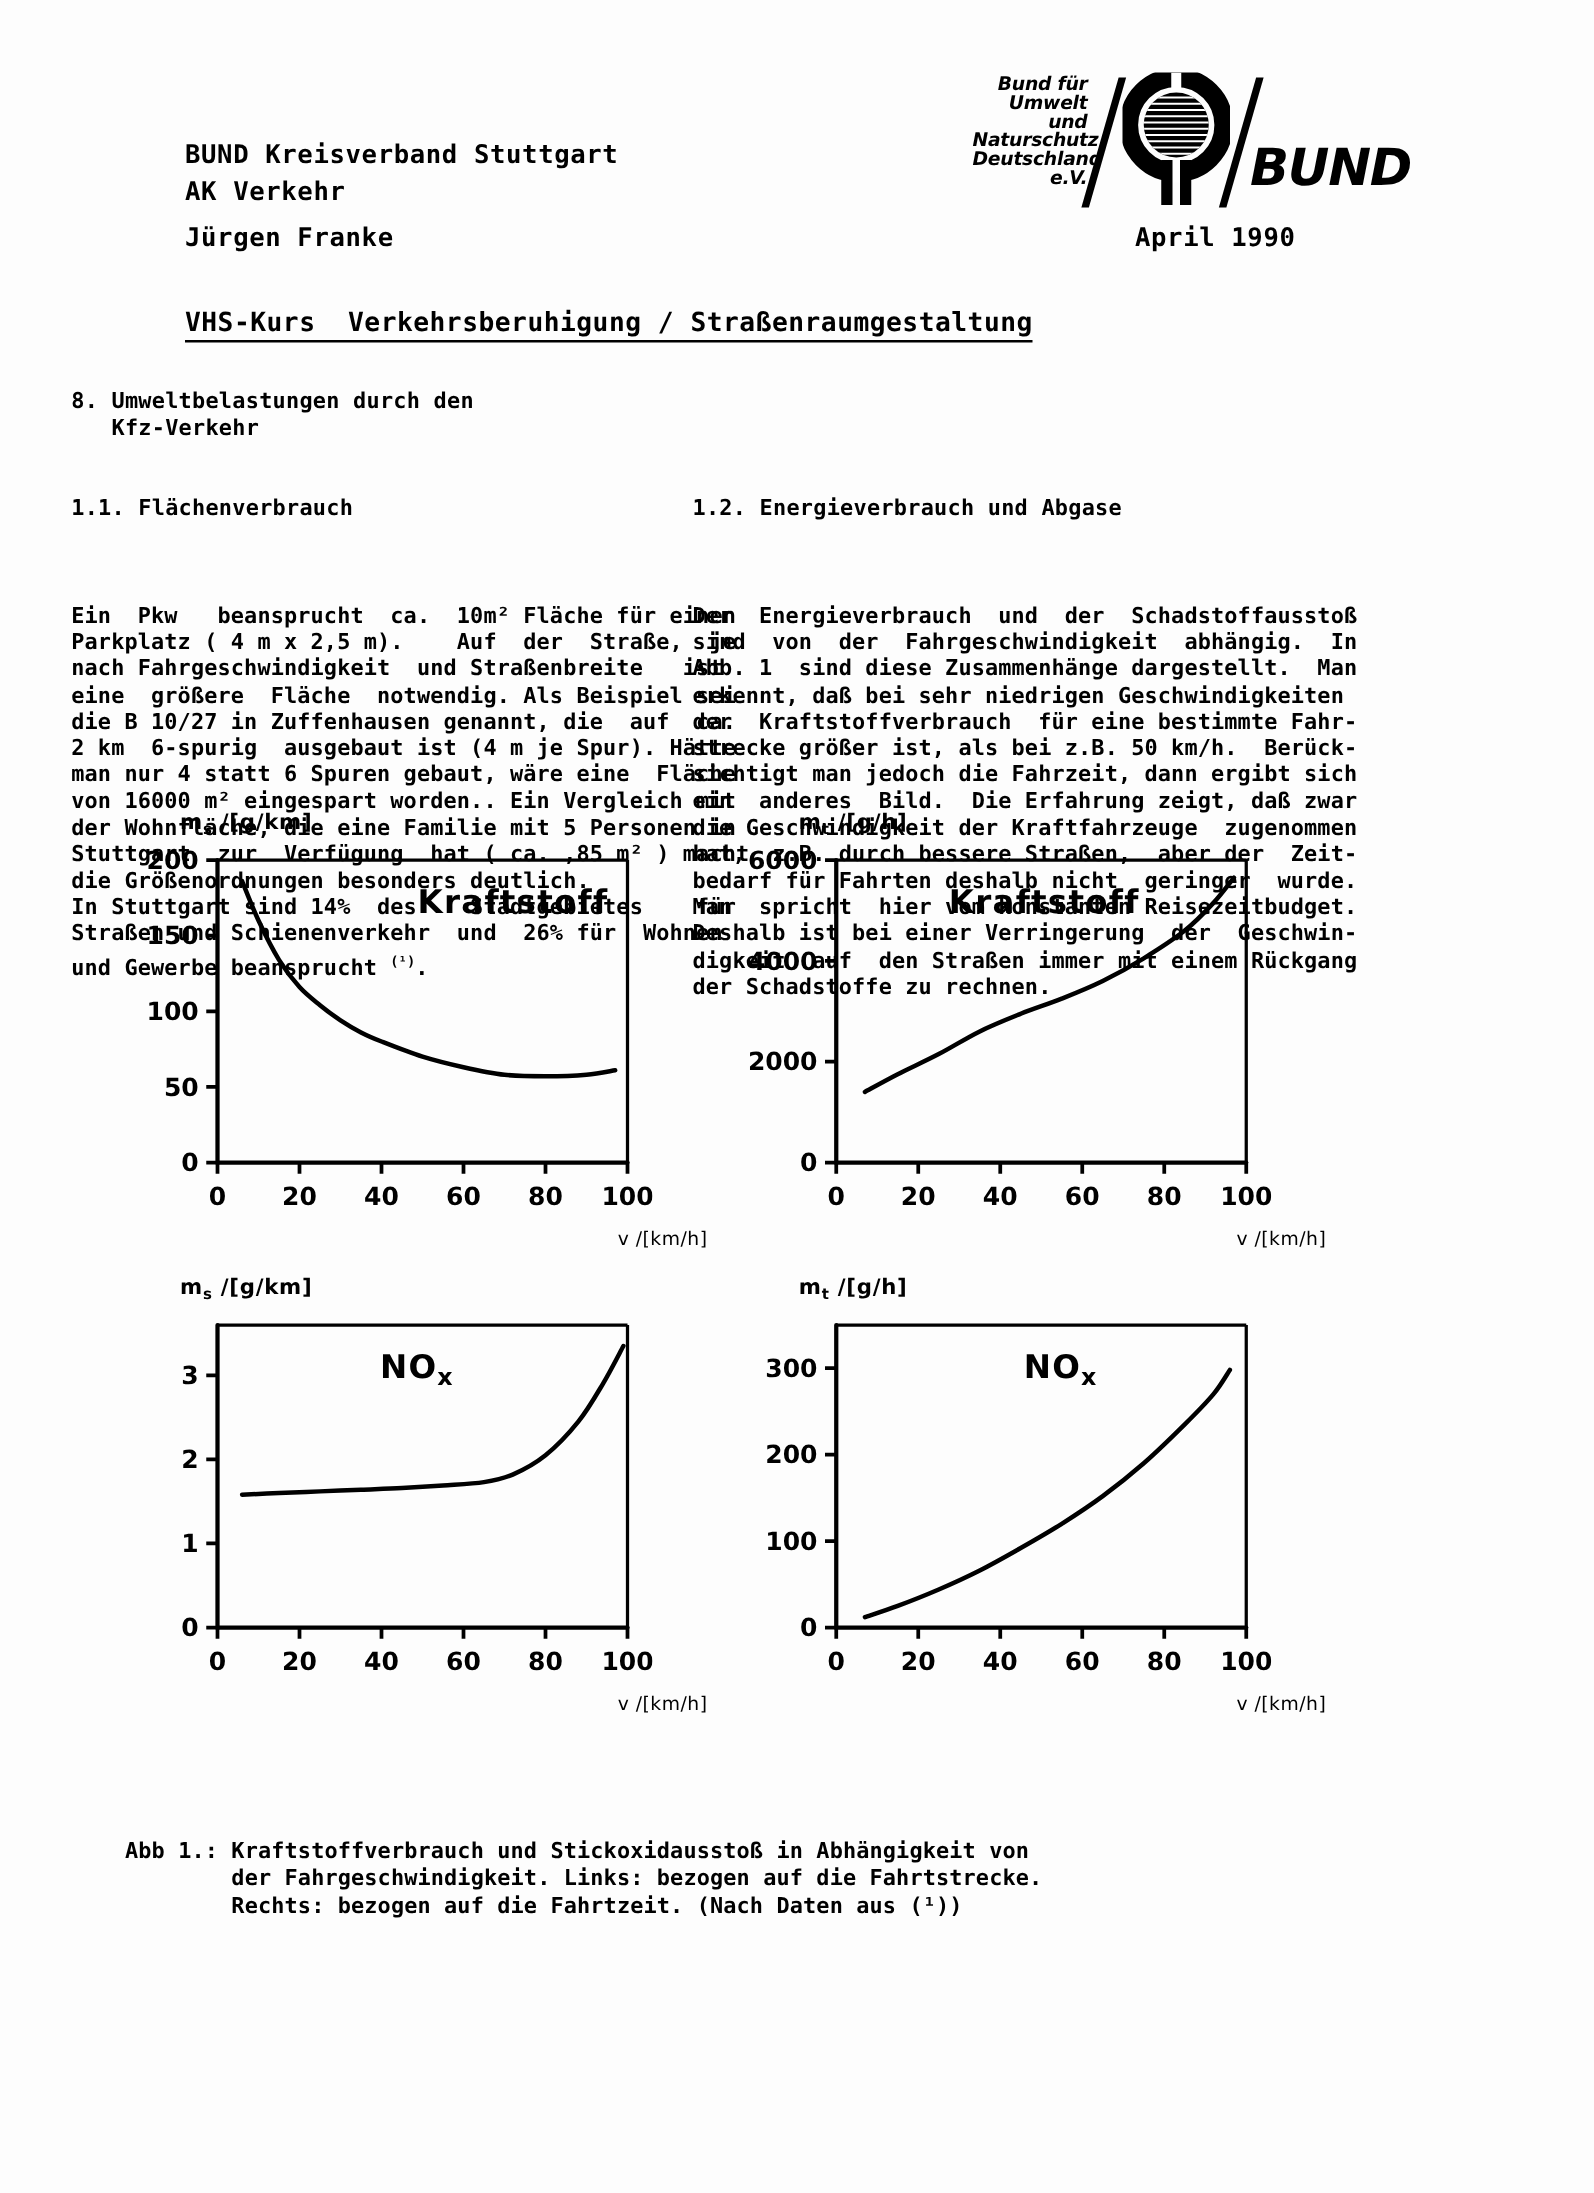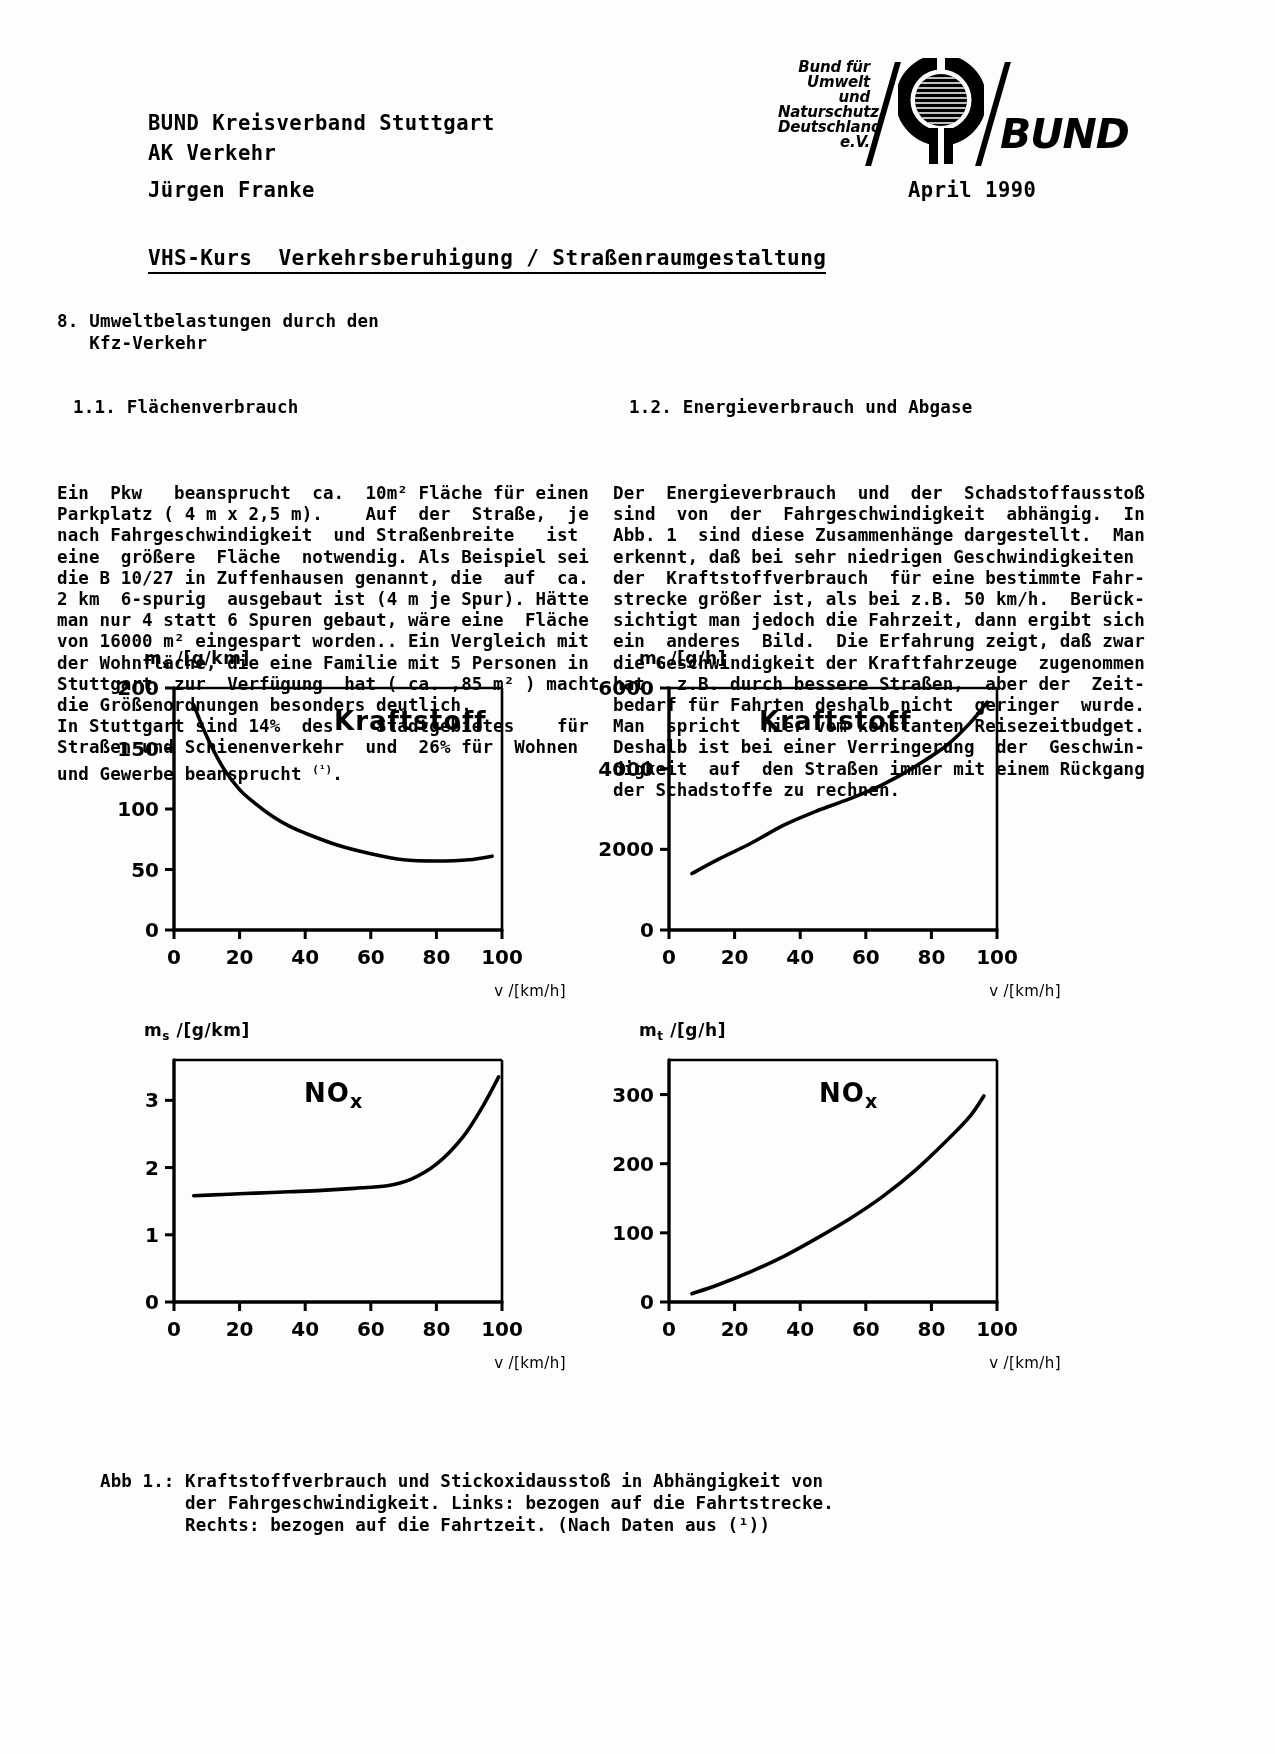--- a/index.html
+++ b/index.html
@@ -127,23 +127,23 @@
   .col {
     position: absolute;
     width: 494px;
     font-size: 17.5px;
     font-weight: bold;
     line-height: 21.2px;
     letter-spacing: 0.1px;
     white-space: pre;
   }
   .col-left  { left: 57px;  top: 355px; }
-  .col-right { left: 613px; top: 355px; }
+  .col-right { left: 554px; top: 355px; }
   .col h3 {
-    margin: 0 0 22px 16px;
+    margin: 0 0 22px 0;
     font-size: 17.5px;
     font-weight: bold;
     letter-spacing: 0.2px;
   }
   .col .body { white-space: pre; }
   .sup { font-size: 11px; vertical-align: super; letter-spacing: 0; }
 
   
   .figure {
     position: absolute;

